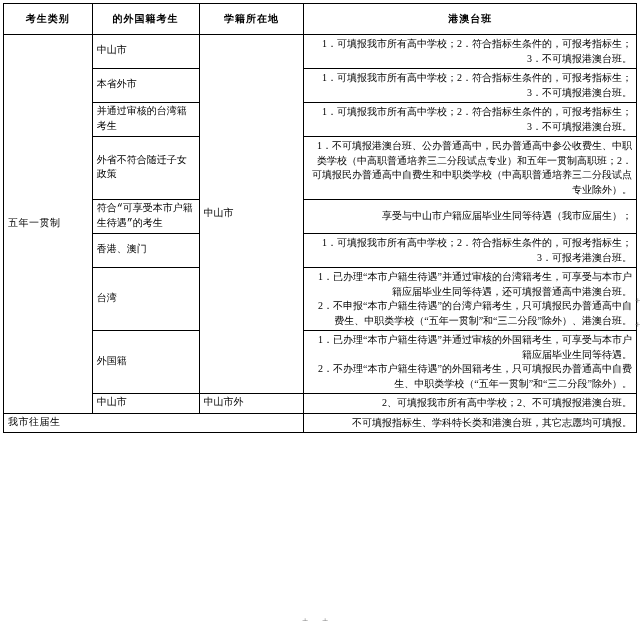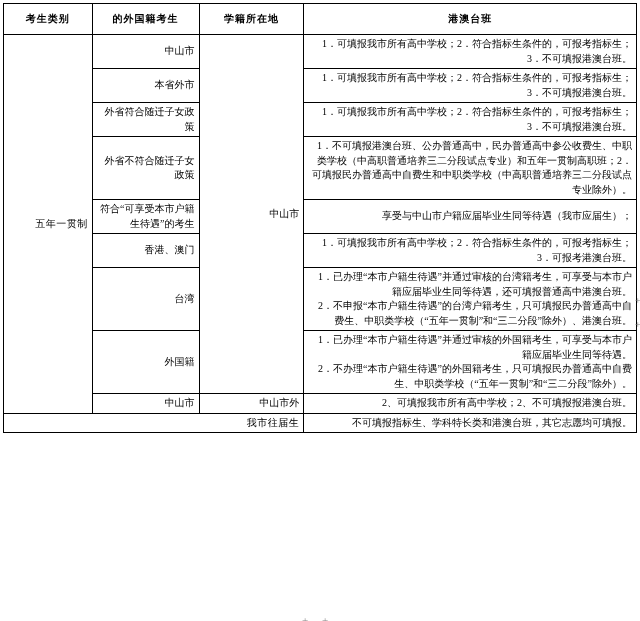--- a/index.html
+++ b/index.html
@@ -34,21 +34,22 @@
     line-height: 1.45;
   }
   thead th {
     text-align: center;
     font-weight: bold;
     font-size: 13px;
     height: 26px;
     letter-spacing: 1px;
   }
   td.c {
-    text-align: right;
+    text-align: left;
+    font-family: Liberation Mono, monospace;
   }
   td.scope {
     text-align: right;
     padding: 3px 5px;
     font-size: 12.5px;
     line-height: 1.5;
   }
   .col1 { width: 88px; }
   .col2 { width: 106px; }
   .col3 { width: 104px; }
@@ -97,21 +98,21 @@
         <td class="c big-center" rowspan="9">五年一贯制</td>
         <td class="c">中山市</td>
         <td class="c" rowspan="8">中山市</td>
         <td class="scope">1．可填报我市所有高中学校；2．符合指标生条件的，可报考指标生；3．不可填报港澳台班。</td>
       </tr>
       <tr>
         <td class="c">本省外市</td>
         <td class="scope">1．可填报我市所有高中学校；2．符合指标生条件的，可报考指标生；3．不可填报港澳台班。</td>
       </tr>
       <tr>
-        <td class="c">外省符合随迁子女政策</td>
+        <td class="c">并通过审核的台湾籍考生</td>
         <td class="scope">1．可填报我市所有高中学校；2．符合指标生条件的，可报考指标生；3．不可填报港澳台班。</td>
       </tr>
       <tr>
         <td class="c">外省不符合随迁子女政策</td>
         <td class="scope">1．不可填报港澳台班、公办普通高中，民办普通高中参公收费生、中职类学校（中高职普通培养三二分段试点专业）和五年一贯制高职班；2．可填报民办普通高中自费生和中职类学校（中高职普通培养三二分段试点专业除外）。</td>
       </tr>
       <tr>
         <td class="c">符合“可享受本市户籍生待遇”的考生</td>
         <td class="scope">享受与中山市户籍应届毕业生同等待遇（我市应届生）；</td>
       </tr>

